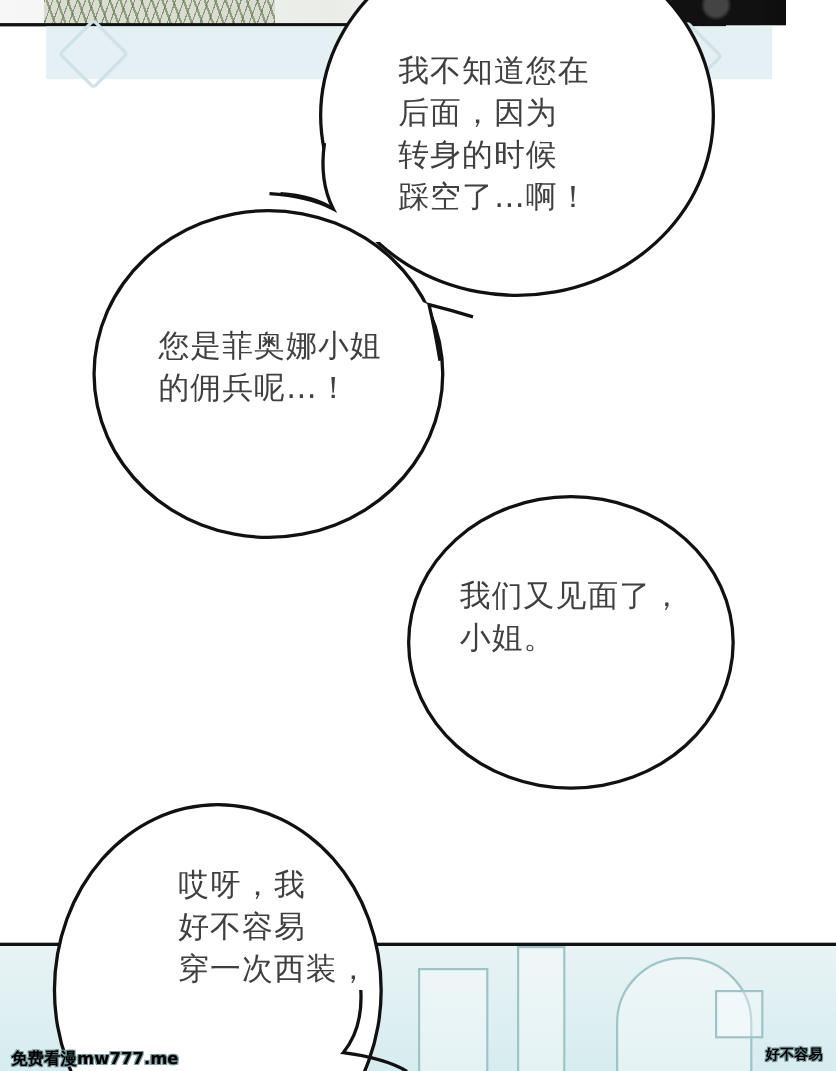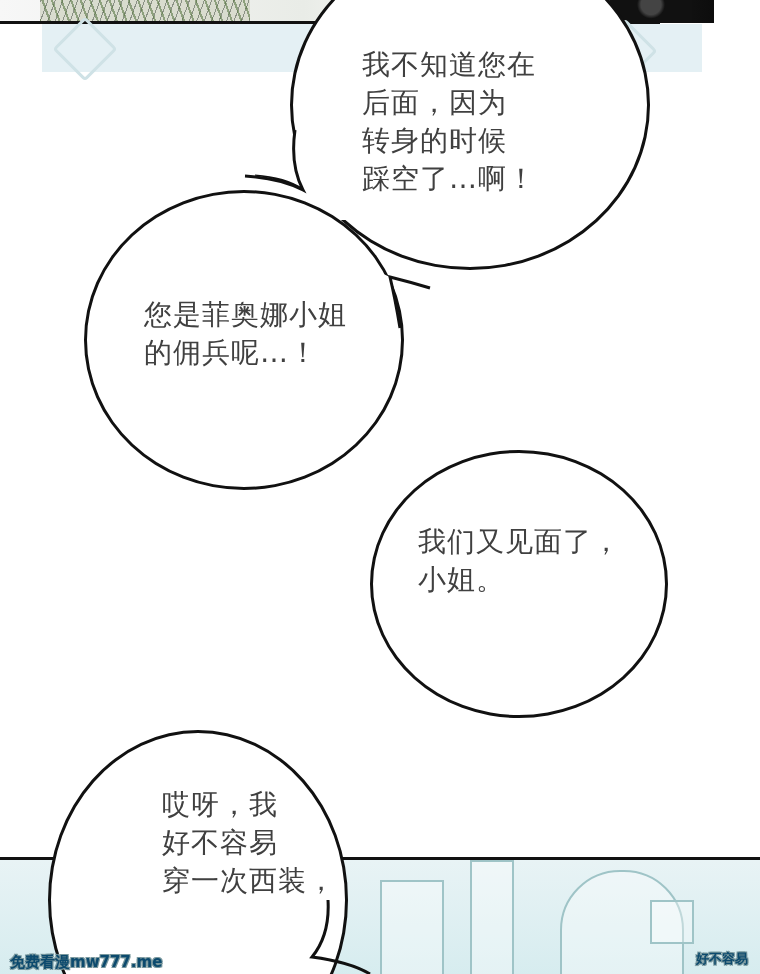--- a/index.html
+++ b/index.html
@@ -47,21 +47,21 @@
     position: absolute; background: #fff; border: 3px solid #111; border-radius: 50%;
     box-sizing: border-box;
   }
   .tail { position: absolute; overflow: visible; }
   .text {
     position: absolute; color: #404040; font-size: 28px; line-height: 38px;
     letter-spacing: 1px; white-space: pre;
     font-family: "DejaVu Sans", sans-serif; font-weight: 500;
   }
   .watermark {
-    position: absolute; font-size: 14px; color: #0c4a6e; white-space: nowrap;
+    position: absolute; font-size: 14px; color: #000000; white-space: nowrap;
     text-shadow: 0 0 1px #6b8a90, 1px 1px 0 #7c9aa0, -1px -1px 0 #7c9aa0, 1px -1px 0 #7c9aa0, -1px 1px 0 #7c9aa0;
     font-family: "DejaVu Sans", sans-serif; font-weight: bold;
   }
 </style>
 </head>
 <body>
 
 <div class="panel panel-top">
   <div class="hair"></div>
   <div class="dark"></div>

